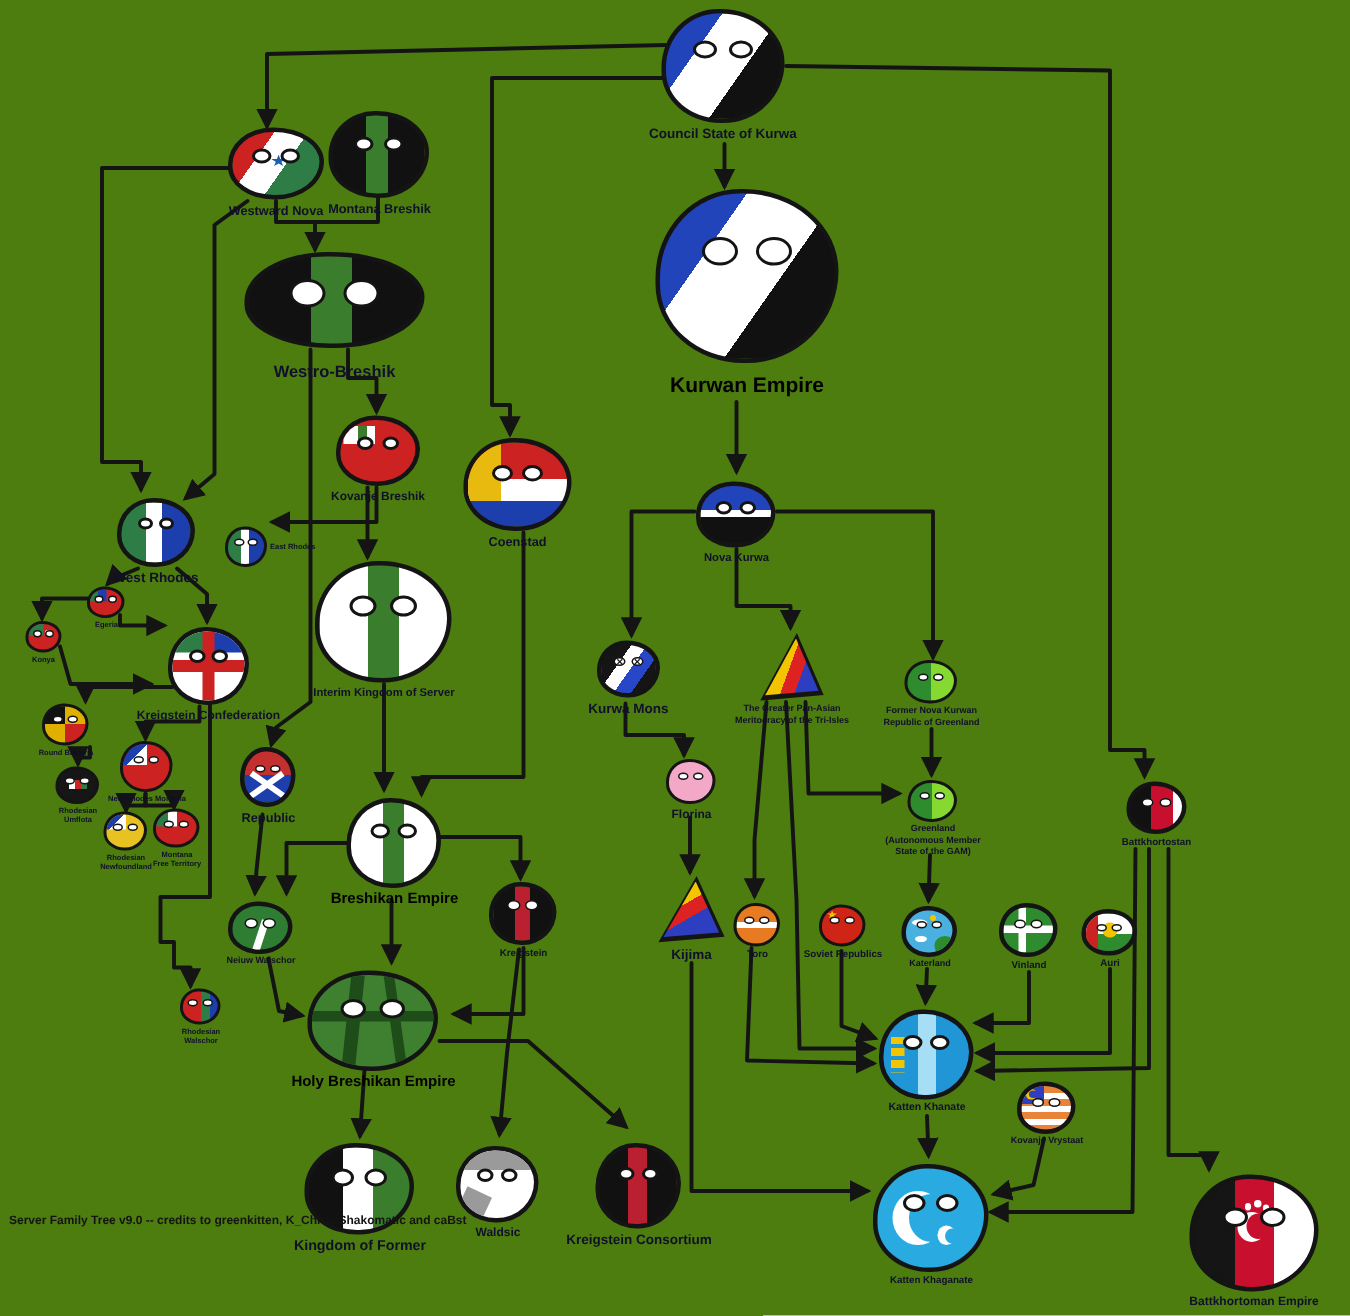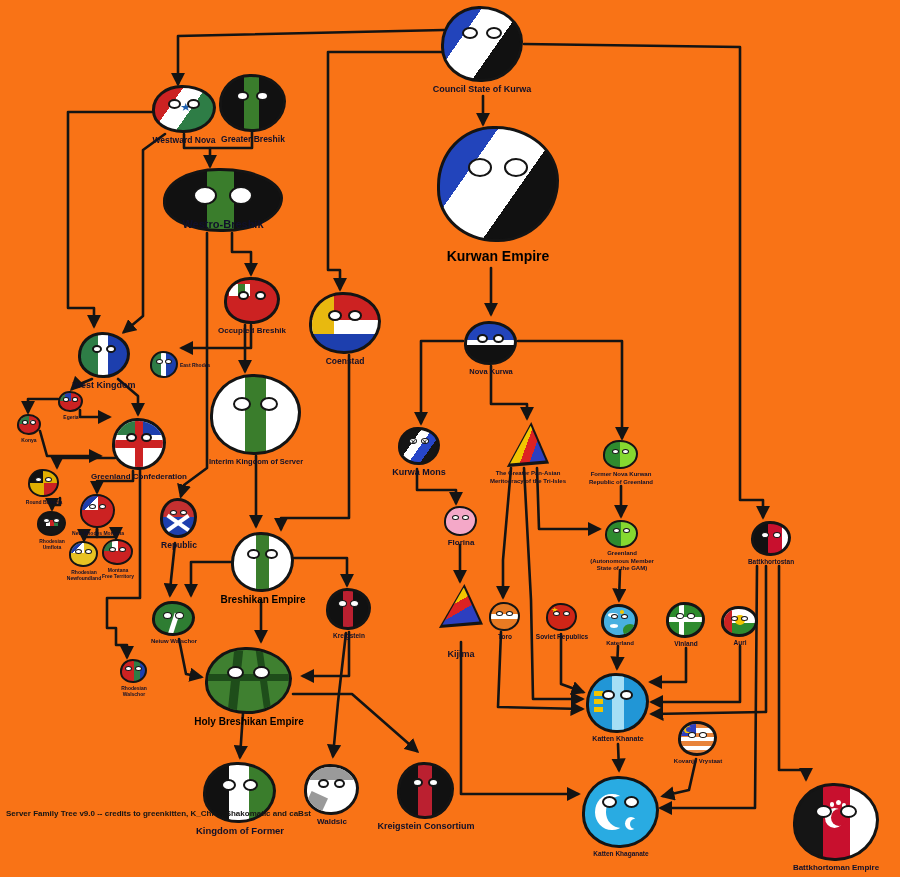--- a/index.html
+++ b/index.html
@@ -1,17 +1,17 @@
 <!DOCTYPE html>
 <html><head>
 <meta charset="utf-8">
 <style>
   html,body{margin:0;padding:0;background:#ffffff;}
   #canvas{
-    position:relative;width:900px;height:877px;background:#f97316;overflow:hidden;
+    position:relative;width:900px;height:877px;background:#4d7c0f;overflow:hidden;
     font-family:"Liberation Sans", sans-serif;
   }
   #edges-layer{position:absolute;left:0;top:0;width:900px;height:877px;}
   .node-ball{
     position:absolute;box-sizing:border-box;overflow:hidden;
     border:3px solid #141414;
     border-radius:47% 53% 51% 49% / 52% 48% 54% 46%;
   }
   .node-ball.small{border-width:2px;}
   .decor{position:absolute;}
@@ -113,58 +113,58 @@
           <span class="eye" style="width: 13px; height: 10px; border-width: 2px; font-size: 9px;"></span>
         </div>
       </div>
       <div class="node-label" style="font-size: 8.5px; left: 104px; width: 160px; top: 135px;">Westward Nova</div>
       <div class="node-ball" style="left: 219px; top: 74px; width: 67px; height: 58px; background: linear-gradient(90deg, rgb(17, 17, 17) 0px, rgb(17, 17, 17) 36%, rgb(58, 125, 44) 36%, rgb(58, 125, 44) 60%, rgb(17, 17, 17) 60%);">
         <div class="eyes">
           <span class="eye" style="width: 13px; height: 10px; border-width: 2px; font-size: 9px;"></span>
           <span class="eye" style="width: 13px; height: 10px; border-width: 2px; font-size: 9px;"></span>
         </div>
       </div>
-      <div class="node-label" style="font-size: 8.5px; left: 173px; width: 160px; top: 134px;">Greater Breshik</div>
+      <div class="node-label" style="font-size: 8.5px; left: 173px; width: 160px; top: 134px;">Montana Breshik</div>
       <div class="node-ball" style="left: 163px; top: 168px; width: 120px; height: 64px; background: linear-gradient(90deg, rgb(17, 17, 17) 0px, rgb(17, 17, 17) 36%, rgb(58, 125, 44) 36%, rgb(58, 125, 44) 60%, rgb(17, 17, 17) 60%);">
         <div class="eyes">
           <span class="eye" style="width: 24px; height: 19px; border-width: 2px; font-size: 17px;"></span>
           <span class="eye" style="width: 24px; height: 19px; border-width: 2px; font-size: 17px;"></span>
         </div>
       </div>
-      <div class="node-label" style="font-size: 11px; left: 143px; width: 160px; top: 218px;">Westro-Breshik</div>
+      <div class="node-label" style="font-size: 11px; left: 143px; width: 160px; top: 242px;">Westro-Breshik</div>
       <div class="node-ball" style="left: 437px; top: 126px; width: 122px; height: 116px; background: linear-gradient(125deg, rgb(34, 68, 187) 0px, rgb(34, 68, 187) 30%, rgb(255, 255, 255) 30%, rgb(255, 255, 255) 62%, rgb(17, 17, 17) 62%);">
         <div class="eyes">
           <span class="eye" style="width: 24px; height: 19px; border-width: 2px; font-size: 17px;"></span>
           <span class="eye" style="width: 24px; height: 19px; border-width: 2px; font-size: 17px;"></span>
         </div>
       </div>
       <div class="node-label" style="font-size: 14px; color: rgb(0, 0, 0); left: 418px; width: 160px; top: 248px;">Kurwan Empire</div>
       <div class="node-ball" style="left: 224px; top: 277px; width: 56px; height: 47px; background: rgb(204, 34, 34);">
         <div class="decor" style="left: 4%; top: 10%; width: 42%; height: 30%; background: linear-gradient(90deg, rgb(255, 255, 255) 0px, rgb(255, 255, 255) 45%, rgb(58, 125, 44) 45%, rgb(58, 125, 44) 75%, rgb(255, 255, 255) 75%);"></div>
         <div class="eyes">
           <span class="eye" style="width: 11px; height: 9px; border-width: 2px; font-size: 8px;"></span>
           <span class="eye" style="width: 11px; height: 9px; border-width: 2px; font-size: 8px;"></span>
         </div>
       </div>
-      <div class="node-label" style="font-size: 8px; left: 172px; width: 160px; top: 326px;">Occupied Breshik</div>
+      <div class="node-label" style="font-size: 8px; left: 172px; width: 160px; top: 326px;">Kovanje Breshik</div>
       <div class="node-ball" style="left: 309px; top: 292px; width: 72px; height: 62px; background: linear-gradient(rgb(204, 34, 34) 0px, rgb(204, 34, 34) 44%, rgb(255, 255, 255) 44%, rgb(255, 255, 255) 70%, rgb(29, 63, 174) 70%);">
         <div class="decor" style="left: 0%; top: 0%; width: 34%; height: 70%; background: rgb(232, 185, 15);"></div>
         <div class="eyes">
           <span class="eye" style="width: 14px; height: 11px; border-width: 2px; font-size: 10px;"></span>
           <span class="eye" style="width: 14px; height: 11px; border-width: 2px; font-size: 10px;"></span>
         </div>
       </div>
       <div class="node-label" style="font-size: 8.5px; left: 265px; width: 160px; top: 356px;">Coenstad</div>
       <div class="node-ball" style="left: 78px; top: 332px; width: 52px; height: 46px; background: linear-gradient(90deg, rgb(46, 125, 70) 0px, rgb(46, 125, 70) 36%, rgb(255, 255, 255) 36%, rgb(255, 255, 255) 58%, rgb(29, 63, 174) 58%);">
         <div class="eyes">
           <span class="eye" style="width: 10px; height: 8px; border-width: 2px; font-size: 7px;"></span>
           <span class="eye" style="width: 10px; height: 8px; border-width: 2px; font-size: 7px;"></span>
         </div>
       </div>
-      <div class="node-label" style="font-size: 9px; left: 24px; width: 160px; top: 380px;">West Kingdom</div>
+      <div class="node-label" style="font-size: 9px; left: 24px; width: 160px; top: 380px;">West Rhodes</div>
       <div class="node-ball small" style="left: 150px; top: 351px; width: 28px; height: 27px; background: linear-gradient(90deg, rgb(46, 125, 70) 0px, rgb(46, 125, 70) 36%, rgb(255, 255, 255) 36%, rgb(255, 255, 255) 58%, rgb(29, 63, 174) 58%);">
         <div class="eyes">
           <span class="eye" style="width: 7px; height: 5px; border-width: 1px; font-size: 5px;"></span>
           <span class="eye" style="width: 7px; height: 5px; border-width: 1px; font-size: 5px;"></span>
         </div>
       </div>
       <div class="node-label" style="font-size: 5px; left: 180px; top: 361.5px; width: 60px; text-align: left;">East Rhodes</div>
       <div class="node-ball small" style="left: 58px; top: 391px; width: 25px; height: 21px; background: rgb(204, 34, 34);">
         <div class="decor" style="left: 0%; top: 0%; width: 52%; height: 48%; background: linear-gradient(90deg, rgb(46, 125, 70) 0px, rgb(46, 125, 70) 50%, rgb(29, 63, 174) 50%);"></div>
         <div class="eyes">
@@ -185,21 +185,21 @@
       <div class="node-ball" style="left: 112px; top: 418px; width: 54px; height: 52px; background: rgb(255, 255, 255);">
         <div class="decor" style="left: 0%; top: 0%; width: 48%; height: 30%; background: rgb(46, 125, 70);"></div>
         <div class="decor" style="left: 52%; top: 0%; width: 48%; height: 30%; background: rgb(29, 63, 174);"></div>
         <div class="decor" style="left: 42%; top: 0%; width: 16%; height: 100%; background: rgb(204, 34, 34);"></div>
         <div class="decor" style="left: 0%; top: 42%; width: 100%; height: 17%; background: rgb(204, 34, 34);"></div>
         <div class="eyes">
           <span class="eye" style="width: 11px; height: 9px; border-width: 2px; font-size: 8px;"></span>
           <span class="eye" style="width: 11px; height: 9px; border-width: 2px; font-size: 8px;"></span>
         </div>
       </div>
-      <div class="node-label" style="font-size: 8px; left: 59px; width: 160px; top: 472px;">Greenland Confederation</div>
+      <div class="node-label" style="font-size: 8px; left: 59px; width: 160px; top: 472px;">Kreigstein Confederation</div>
       <div class="node-ball small" style="left: 28px; top: 469px; width: 31px; height: 28px; background: conic-gradient(rgb(224, 176, 0) 0deg, rgb(224, 176, 0) 25%, rgb(204, 34, 34) 25%, rgb(204, 34, 34) 50%, rgb(224, 176, 0) 50%, rgb(224, 176, 0) 75%, rgb(17, 17, 17) 75%);">
         <div class="eyes">
           <span class="eye" style="width: 7px; height: 5px; border-width: 1px; font-size: 5px;"></span>
           <span class="eye" style="width: 7px; height: 5px; border-width: 1px; font-size: 5px;"></span>
         </div>
       </div>
       <div class="node-label" style="font-size: 5px; left: -36px; width: 160px; top: 499px;">Round Baltavia</div>
       <div class="node-ball small" style="left: 37px; top: 511px; width: 29px; height: 25px; background: rgb(22, 22, 22);">
         <div class="decor" style="left: 28%; top: 34%; width: 46%; height: 30%; background: linear-gradient(90deg, rgb(255, 255, 255) 0px, rgb(255, 255, 255) 33%, rgb(204, 34, 34) 33%, rgb(204, 34, 34) 66%, rgb(46, 125, 70) 66%);"></div>
         <div class="eyes">
@@ -281,21 +281,21 @@
       <div class="node-ball small" style="left: 444px; top: 506px; width: 33px; height: 30px; background: rgb(244, 168, 200);">
         <div class="eyes">
           <span class="eye" style="width: 7px; height: 5px; border-width: 1px; font-size: 5px;"></span>
           <span class="eye" style="width: 7px; height: 5px; border-width: 1px; font-size: 5px;"></span>
         </div>
       </div>
       <div class="node-label" style="font-size: 8px; left: 381px; width: 160px; top: 538px;">Florina</div>
       <div class="tri-outer" style="left: 436px; top: 584px; width: 49px; height: 45px; background: rgb(20, 20, 20); clip-path: polygon(6% 98%, 58% 0%, 96% 90%);">
         <div class="tri-inner" style="left: 8%; top: 8%; width: 84%; height: 84%; background: linear-gradient(150deg, rgb(255, 255, 255) 0px, rgb(255, 255, 255) 20%, rgb(242, 197, 0) 20%, rgb(242, 197, 0) 40%, rgb(221, 34, 34) 40%, rgb(221, 34, 34) 58%, rgb(45, 63, 192) 58%); clip-path: polygon(6% 98%, 58% 0%, 96% 90%);"></div>
       </div>
-      <div class="node-label" style="font-size: 9px; left: 381px; width: 160px; top: 649px;">Kijima</div>
+      <div class="node-label" style="font-size: 9px; left: 381px; width: 160px; top: 631px;">Kijima</div>
       <div class="node-ball small" style="left: 489px; top: 602px; width: 31px; height: 29px; background: linear-gradient(rgb(232, 122, 34) 0px, rgb(232, 122, 34) 42%, rgb(255, 255, 255) 42%, rgb(255, 255, 255) 60%, rgb(232, 122, 34) 60%);">
         <div class="eyes">
           <span class="eye" style="width: 7px; height: 5px; border-width: 1px; font-size: 5px;"></span>
           <span class="eye" style="width: 7px; height: 5px; border-width: 1px; font-size: 5px;"></span>
         </div>
       </div>
       <div class="node-label" style="font-size: 6.5px; left: 425px; width: 160px; top: 633px;">Toro</div>
       <div class="node-ball small" style="left: 546px; top: 603px; width: 31px; height: 28px; background: rgb(207, 37, 23);">
         <div class="decor" style="left: 12%; top: 8%; width: 26%; height: 24%; background: rgb(242, 197, 0); clip-path: polygon(50% 0%, 61% 35%, 98% 35%, 68% 57%, 79% 91%, 50% 70%, 21% 91%, 32% 57%, 2% 35%, 39% 35%);"></div>
         <div class="eyes">

